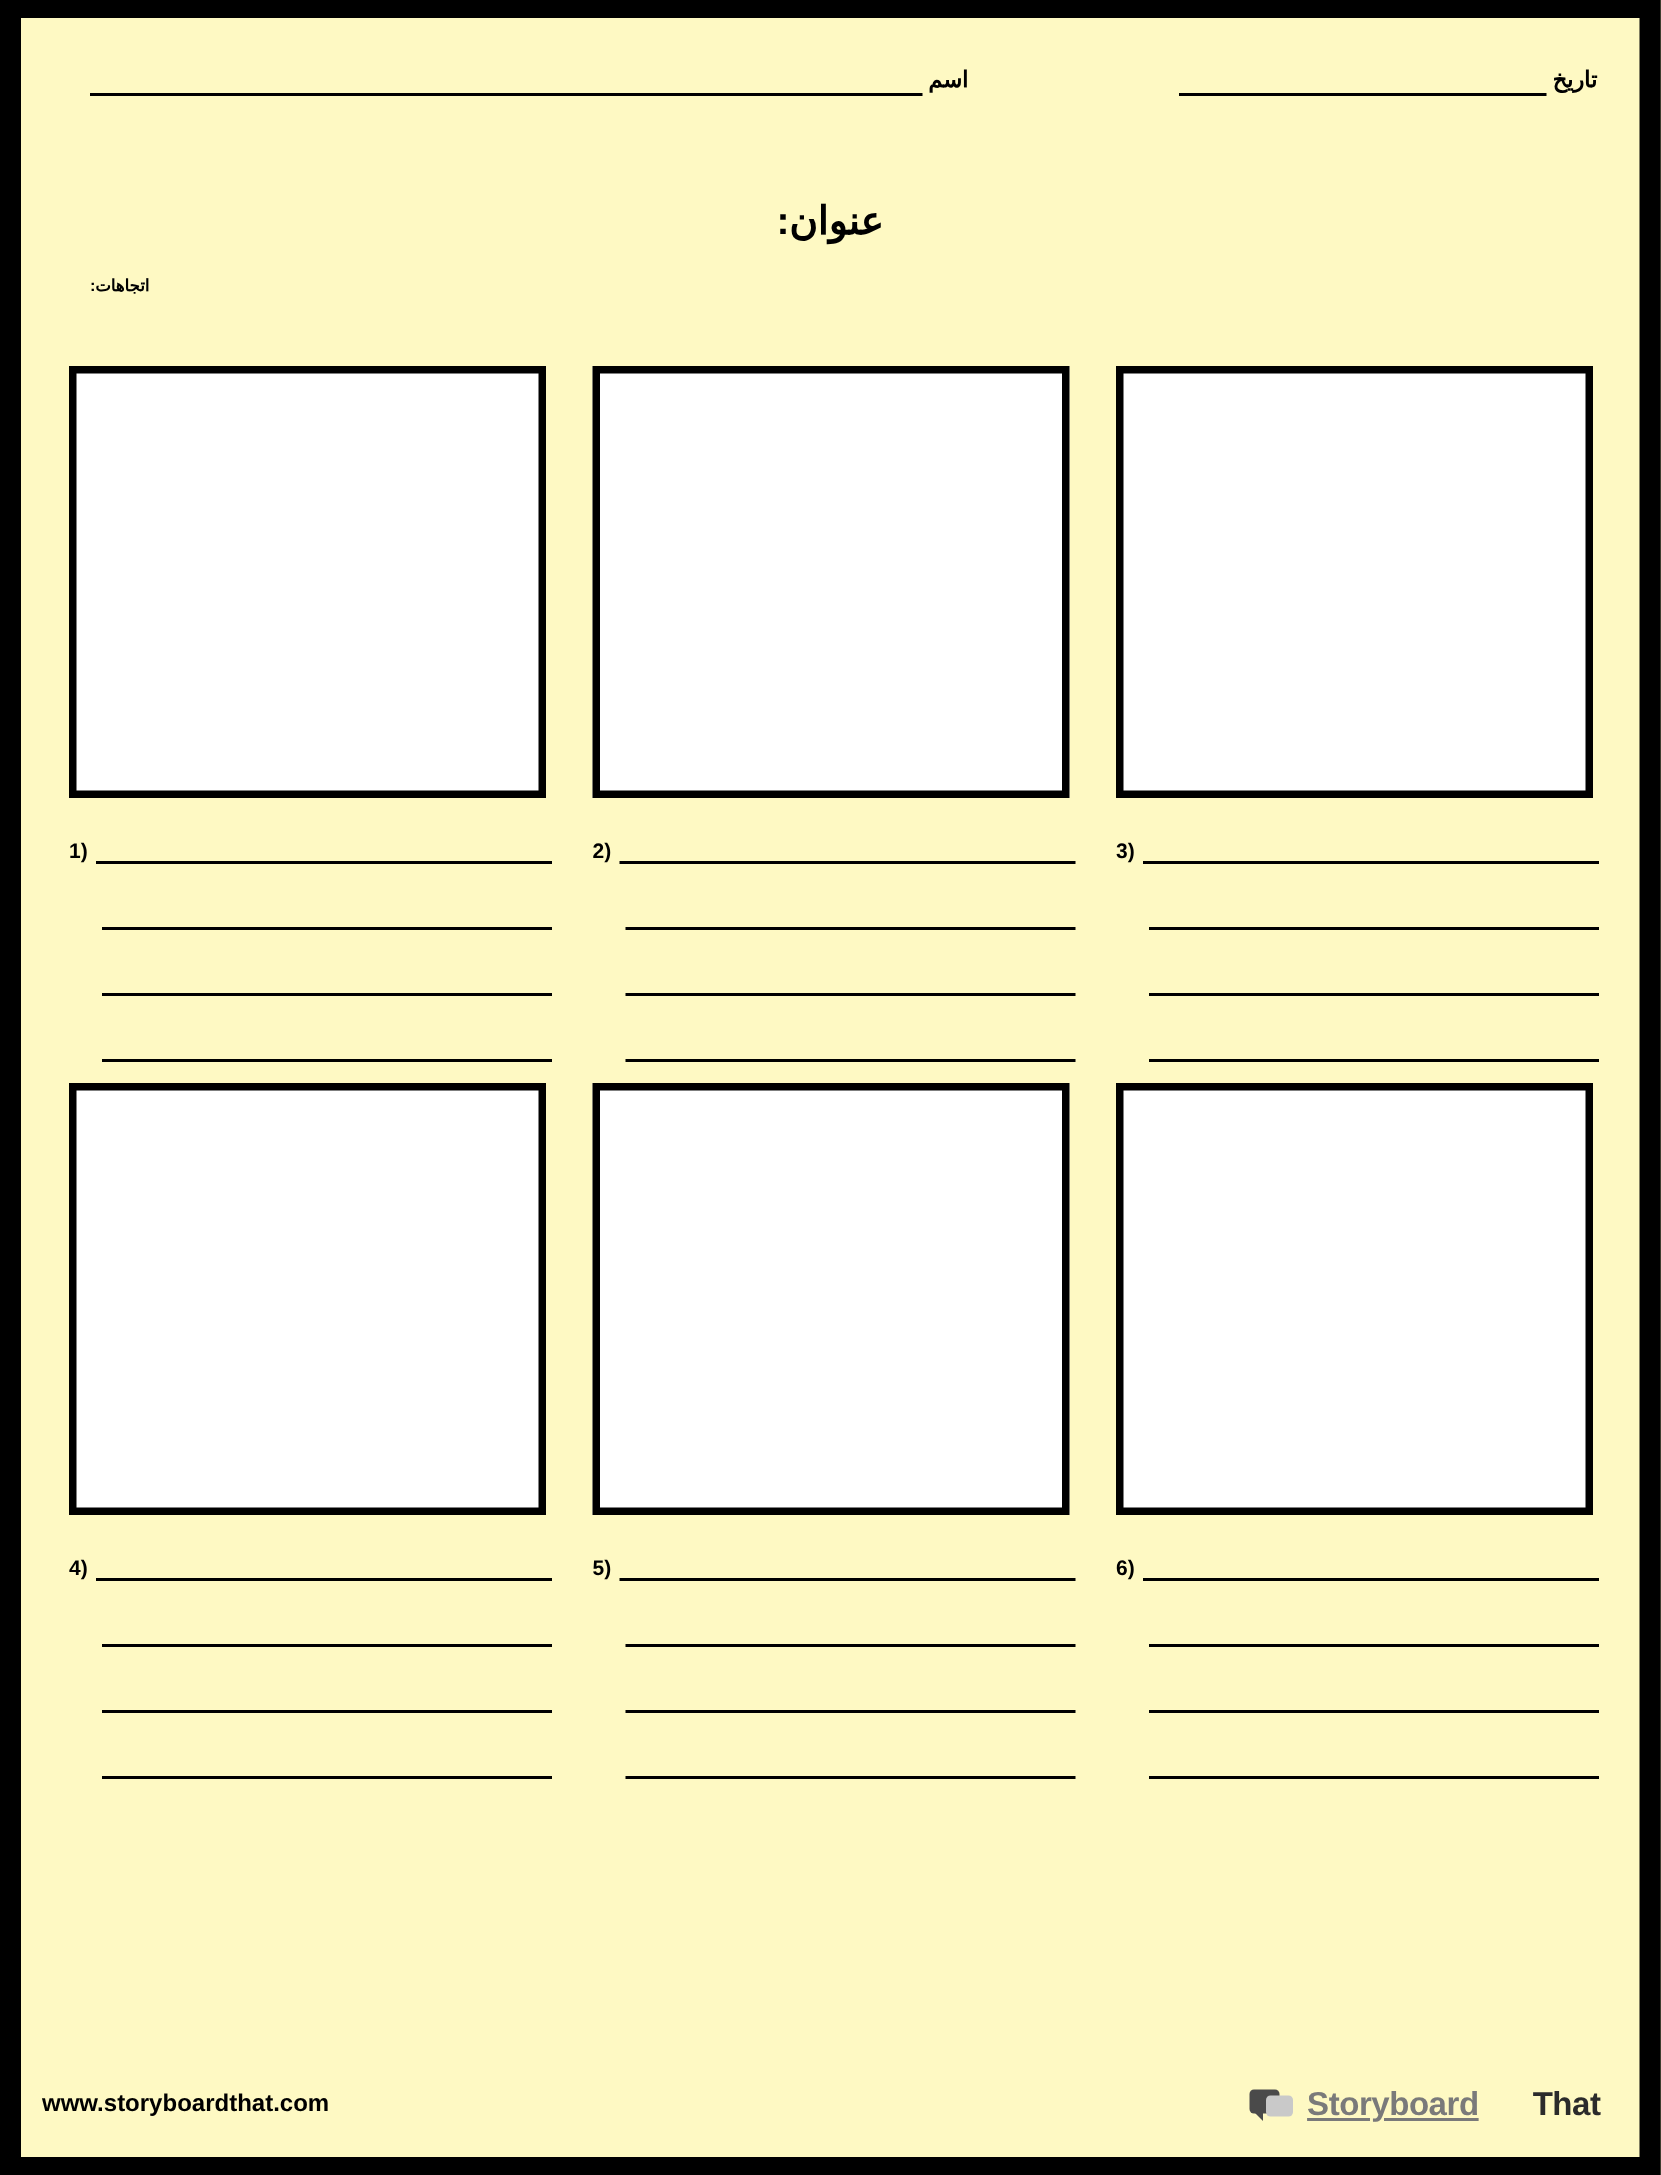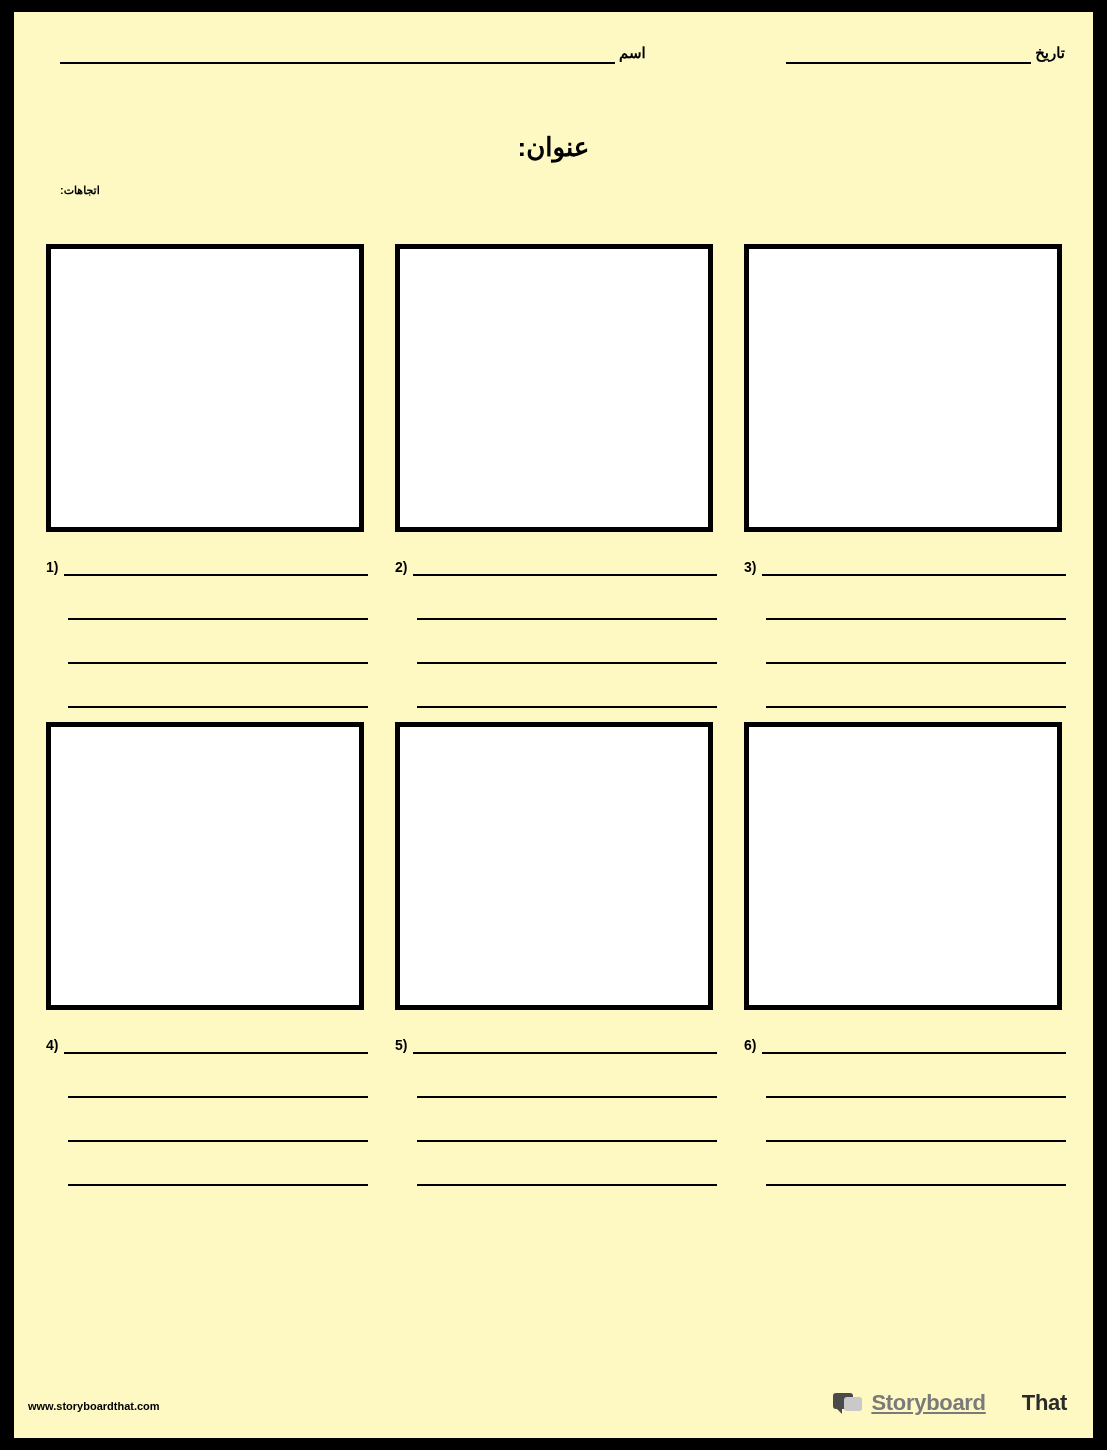--- a/index.html
+++ b/index.html
@@ -128,21 +128,21 @@
     position: absolute;
     bottom: 22px;
     left: 0;
     width: 100%;
     height: 40px;
   }
   .site-url {
     position: absolute;
     left: 14px;
     bottom: 4px;
-    font-size: 11px;
+    font-size: 16px;
     font-weight: bold;
     color: #000;
   }
   .brand {
     position: absolute;
     right: 26px;
     bottom: 0;
     display: flex;
     align-items: center;
     gap: 8px;

